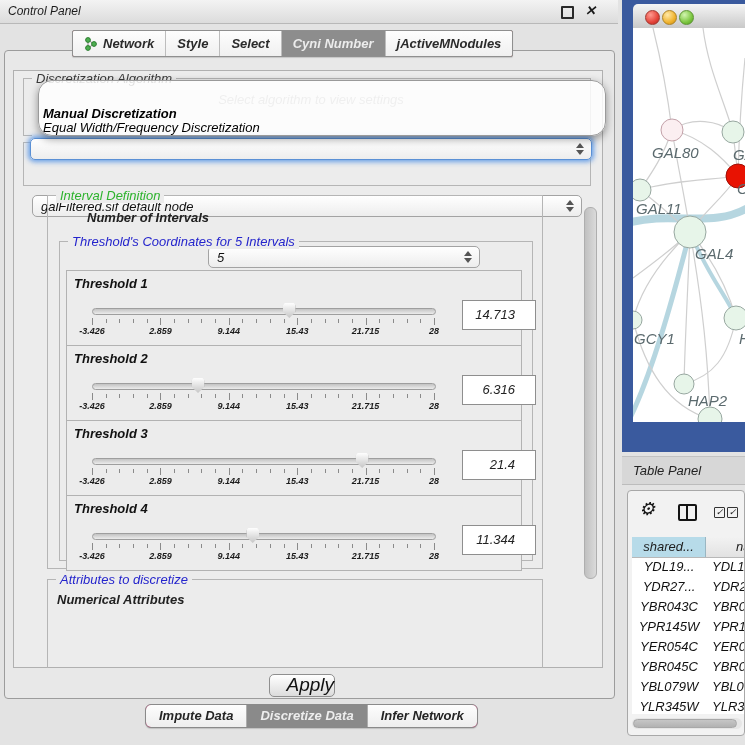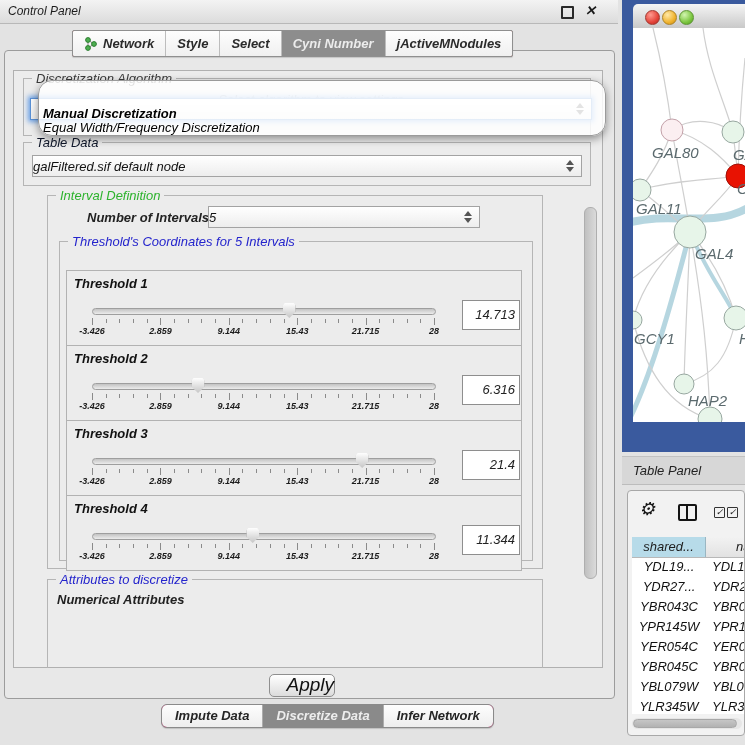--- a/index.html
+++ b/index.html
@@ -30,21 +30,21 @@
   .inner-panel{left:8px;top:19px;width:588px;height:596px;background:#ececec;
                border:1px solid #b0b0b0;}
 
   .group{position:absolute;border:1px solid #b5b5b5;}
   .group-label{position:absolute;top:-8px;left:8px;background:#ececec;padding:0 4px;
                font-size:13px;line-height:15px;}
   .lbl-black{color:#3a3a3a;} .lbl-green{color:#2db32d;} .lbl-blue{color:#2424cc;}
 
   
   .combo{position:absolute;background:linear-gradient(#ffffff,#ededed);border:1px solid #a3a3a3;
-         border-radius:0;font-size:13px;color:#111;line-height:22px;padding-left:0;box-sizing:border-box;}
+         border-radius:5px;font-size:13px;color:#111;line-height:22px;padding-left:8px;box-sizing:border-box;margin-top:40px;}
   .stepper{position:absolute;right:6px;top:50%;transform:translateY(-50%);width:9px;height:12px;}
   .stepper::before,.stepper::after{content:"";position:absolute;left:0;border-left:4.5px solid transparent;
          border-right:4.5px solid transparent;}
   .stepper::before{top:0;border-bottom:5px solid #555;}
   .stepper::after{bottom:0;border-top:5px solid #555;}
   .focus-ring{box-shadow:0 0 5px 2px rgba(92,152,229,.9);border-color:#5a90d5;}
 
   
   .algo-popup{left:0;top:9px;width:566px;height:54px;background:rgba(255,255,255,.84);
               border:1px solid #9a9a9a;border-radius:14px;box-shadow:0 3px 9px rgba(0,0,0,.4);z-index:4;margin-left:24px;}
@@ -61,38 +61,38 @@
   .slider-thumb{position:absolute;top:-2px;width:13px;height:15px;transform:translateX(-50%);
                 background:linear-gradient(#fefefe,#c6c6c6);
                 clip-path:polygon(15% 0,85% 0,100% 18%,100% 58%,50% 100%,0 58%,0 18%);
                 filter:drop-shadow(0 0 1px #777);}
   .slider-ticks{position:absolute;left:0;top:13px;width:342px;height:7px;}
   .tick{position:absolute;top:1px;width:1px;height:4px;background:#8a8a8a;}
   .tick.major{top:0;height:7px;}
   .slider-ticklabels{position:absolute;left:0;top:21px;width:342px;height:10px;}
   .ticklabel{position:absolute;transform:translateX(-50%);font-size:9px;font-weight:bold;color:#1c1c1c;white-space:nowrap;}
   .thr-value{position:absolute;left:395px;top:29px;width:52px;height:28px;background:#fff;
-             border:1px solid #8e8e8e;font-size:13px;line-height:28px;text-align:right;padding-right:4px;}
+             border:1px solid #8e8e8e;font-size:13px;line-height:28px;text-align:right;padding-right:20px;}
 
   
   .attr-list{position:absolute;left:16px;top:33px;width:458px;height:53px;background:#fff;
              border:1px solid #aaa;overflow:hidden;}
   .attr-item{font-size:13px;line-height:18px;padding-left:10px;color:#111;}
   .list-thumb{position:absolute;right:3px;top:3px;width:9px;height:40px;border-radius:5px;
               background:linear-gradient(90deg,#bdbdbd,#dedede);border:1px solid #b0b0b0;}
 
   .main-vthumb{left:582px;top:205px;width:11px;height:370px;border-radius:6px;
                background:linear-gradient(90deg,#c0c0c0,#dadada);border:1px solid #aeaeae;}
 
   .apply-btn{left:264px;top:623px;width:64px;height:21px;background:linear-gradient(#ffffff,#dcdcdc);
              border:1px solid #8f8f8f;border-radius:5px;font-size:19px;text-align:right;line-height:20px;color:#111;}
 
   
   .bottom-tabs{left:145px;top:704px;display:flex;border:1px solid #8a8a8a;border-radius:6px;
-               overflow:hidden;height:22px;background:#be185d;box-shadow:0 1px 1px rgba(0,0,0,.15);margin-left:16px;}
+               overflow:hidden;height:22px;background:#be185d;box-shadow:0 1px 1px rgba(0,0,0,.15);}
   .btab{padding:0 13px;font-size:13px;font-weight:bold;line-height:22px;color:#252525;
         border-left:1px solid #adadad;background:linear-gradient(#fdfdfd,#eeeeee);}
   .btab:first-child{border-left:none;}
   .btab.selected{background:#8a8a8a;color:#ededed;}
 
   
   .net-frame{left:622px;top:0;width:123px;height:452px;background:#3a5a9e;}
   .net-titlebar{position:absolute;left:11px;top:4px;width:112px;height:24px;
                 background:linear-gradient(#f5f5f5,#c9c9c9);border-bottom:1px solid #9a9a9a;border-top-left-radius:5px;}
   .light{position:absolute;top:6px;width:13px;height:13px;border-radius:50%;}

